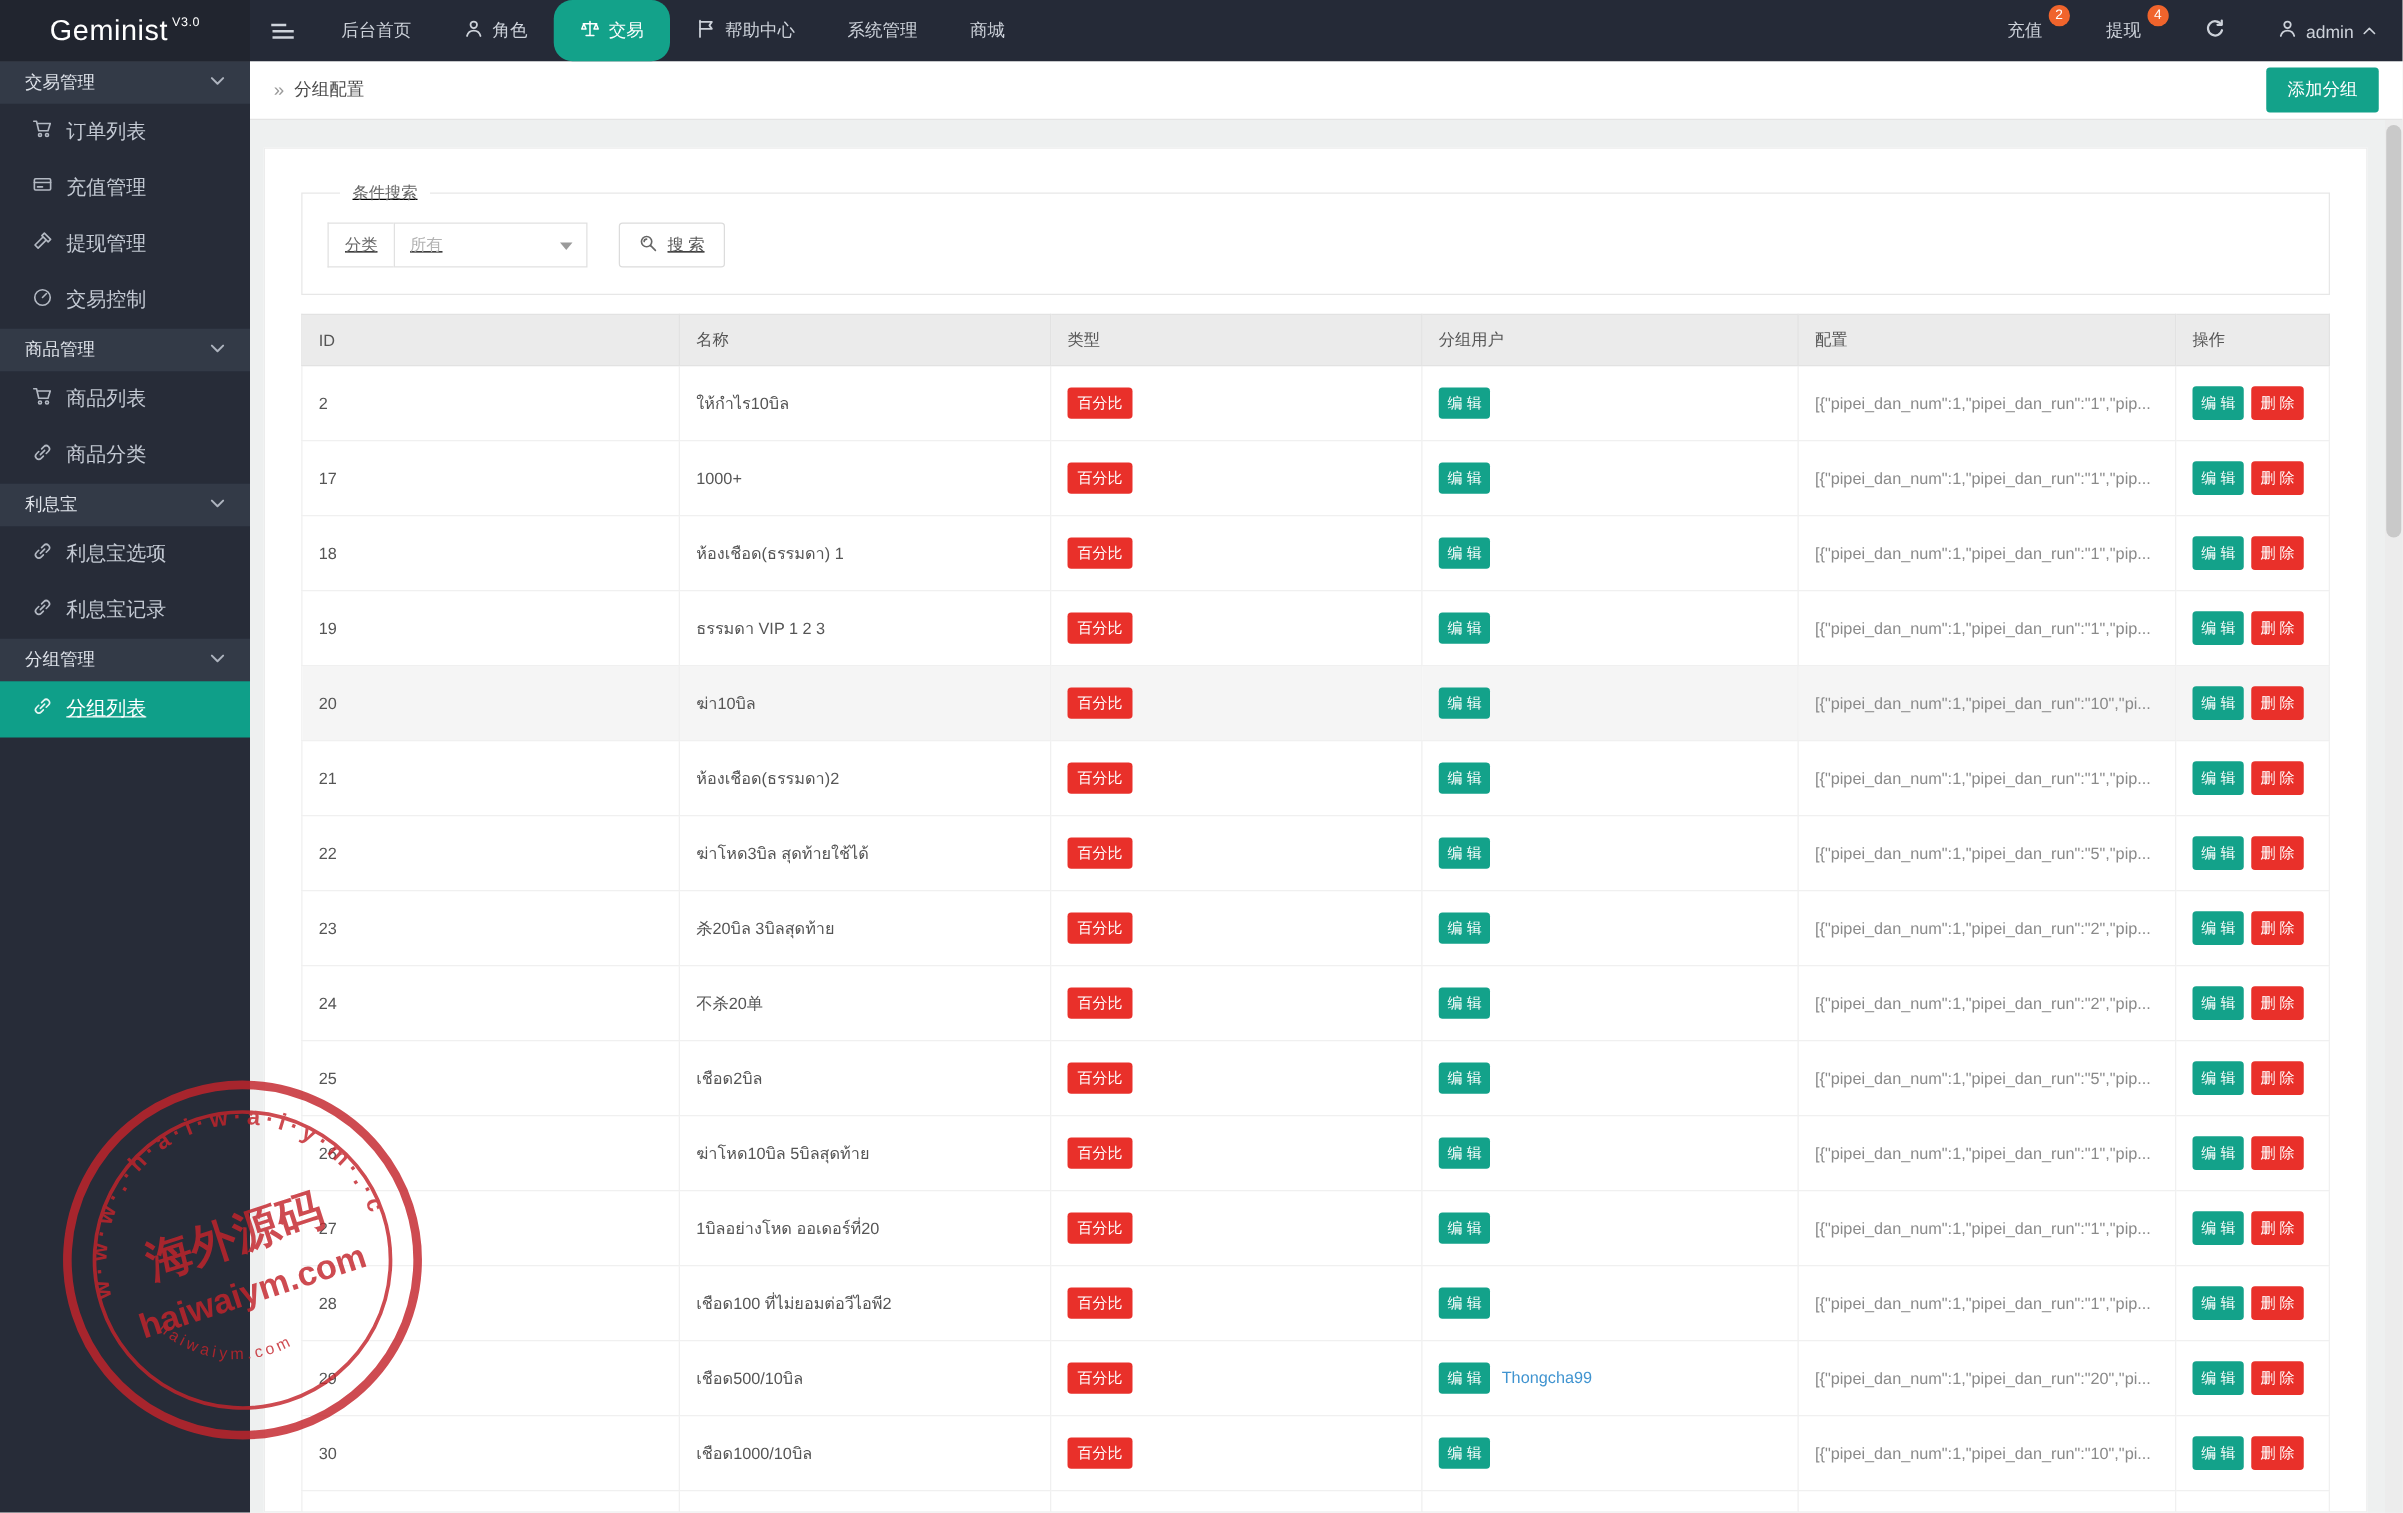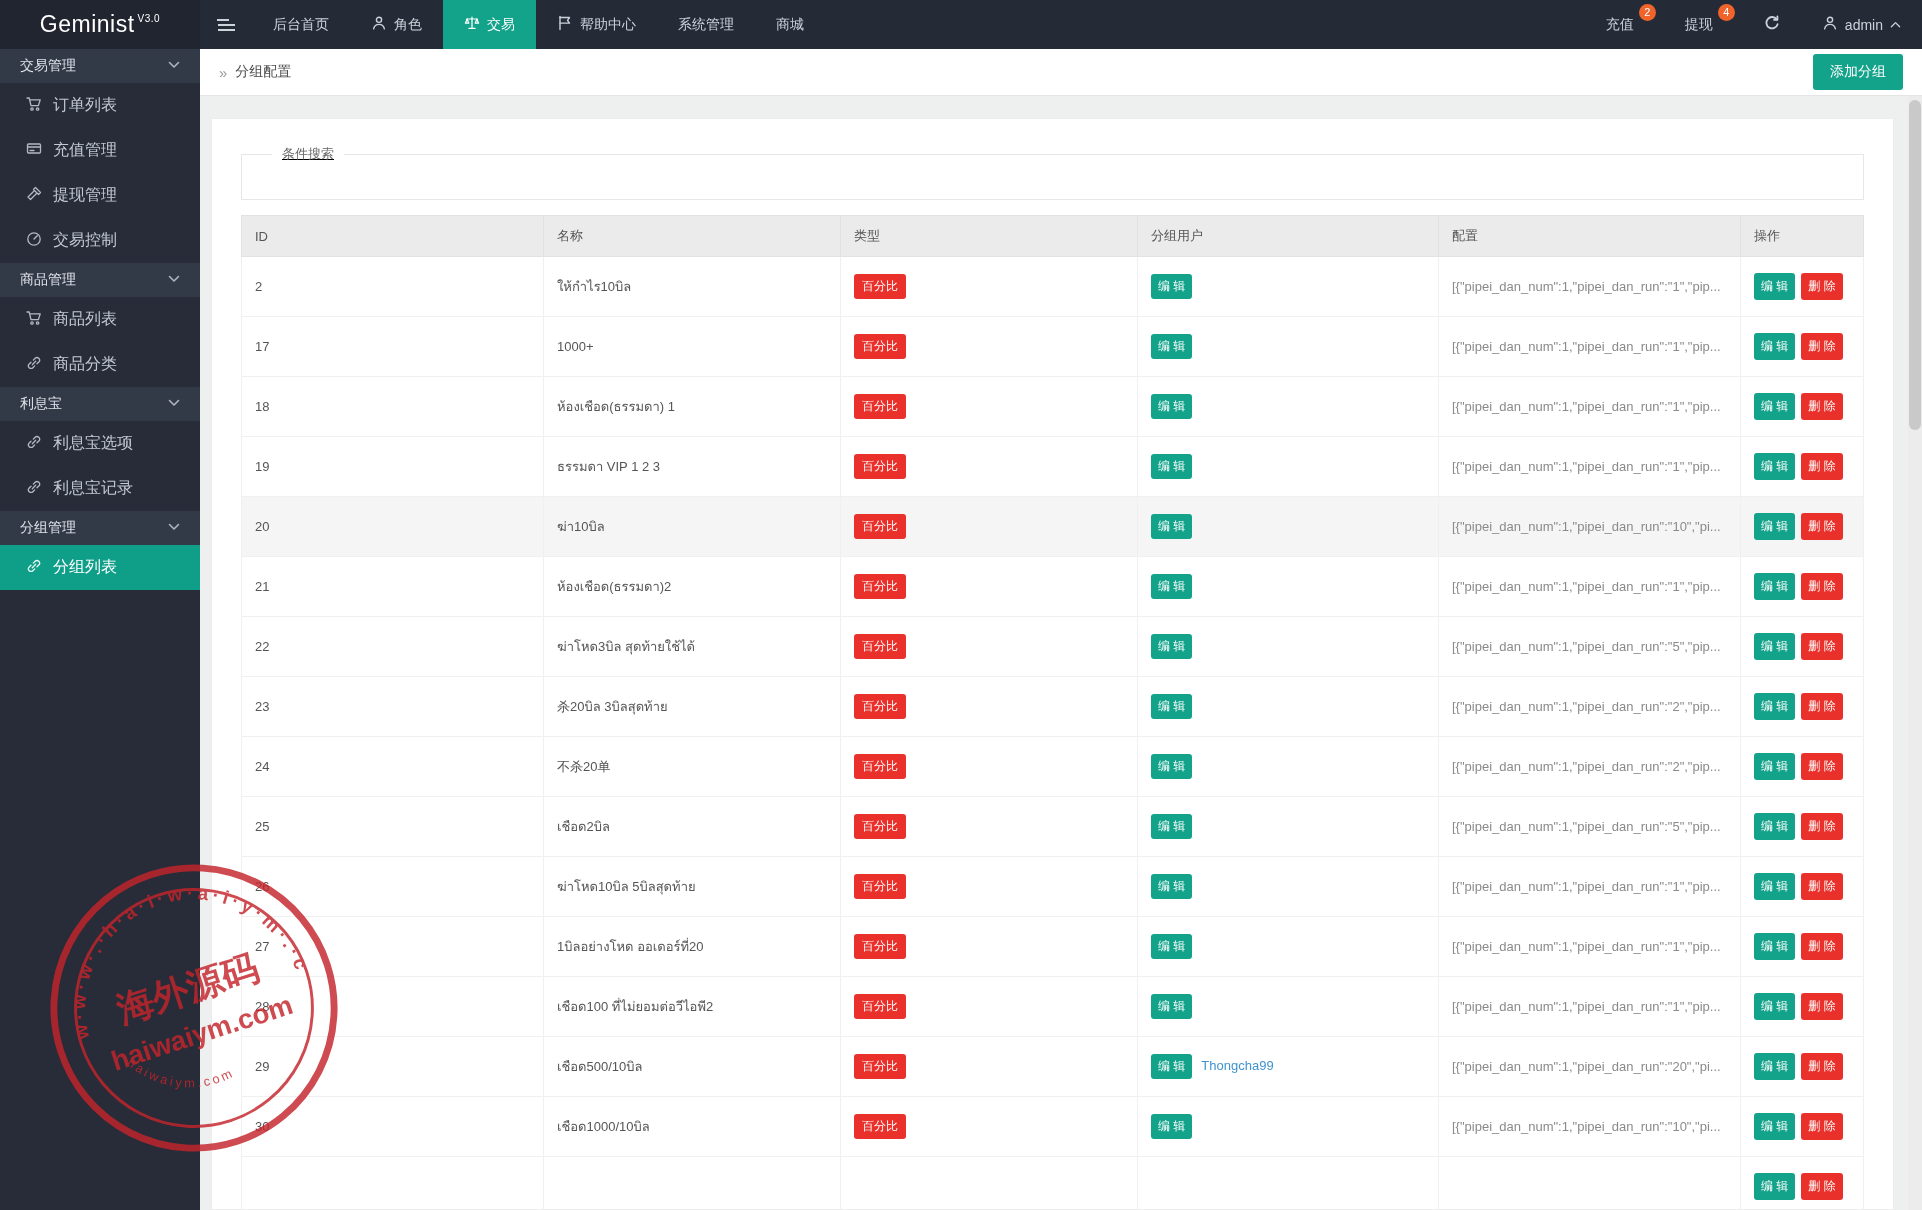--- a/index.html
+++ b/index.html
@@ -15,40 +15,40 @@
   .nav-toggle { width:52px; display:flex; flex-direction:column; gap:3px;
     align-items:center; justify-content:center; cursor:pointer; }
   .nav-toggle i { width:17px; height:2px; background:#cfd4dc; display:block; }
   .nav-toggle i:first-child { width:12px; align-self:flex-start; margin-left:17px; }
   .nav-menu, .nav-right { display:flex; align-items:stretch; }
   .nav-right { margin-left:auto; }
   .nav-item { display:flex; align-items:center; gap:7px; padding:0 21px;
     color:#cdd2da; font-size:14px; cursor:pointer; position:relative; text-decoration:none; }
   .nav-item svg { width:16px; height:16px; stroke:currentColor; fill:none;
     stroke-width:1.4; stroke-linecap:round; stroke-linejoin:round; }
-  .nav-item.active { background:#13a28a; color:#fff; }
+  .nav-item.active { background:#13a28a; color:#fff;border-radius:15px; }
   .badge-item { padding-right:30px; }
   .badge { position:absolute; top:4px; right:8px; min-width:17px; height:17px;
     border-radius:9px; background:#f0642c; color:#fff; font-size:11px;
     line-height:17px; text-align:center; font-style:normal; padding:0 4px; }
   .user-chev svg { width:11px; height:11px; }
 
   
   .sidebar { position:absolute; left:0; top:49px; bottom:0; width:200px;
     background:#272c38; z-index:10; }
   .side-header { height:34px; background:#333a47; color:#dfe3ea; font-size:14px;
     display:flex; align-items:center; justify-content:space-between;
     padding:0 20px; cursor:pointer; }
   .side-header svg { width:12px; height:12px; stroke:#aeb4bf; fill:none;
     stroke-width:1.6; stroke-linecap:round; stroke-linejoin:round; }
   .side-item { height:45px; display:flex; align-items:center; gap:11px;
     padding-left:26px; color:#c3c9d3; font-size:16px; cursor:pointer; }
   .side-item svg { width:16px; height:16px; stroke:currentColor; fill:none;
     stroke-width:1.3; stroke-linecap:round; stroke-linejoin:round; opacity:.9; }
-  .side-item.active { background:#0f9f89; color:#fff; }
+  .side-item.active { background:#0f9f89; color:#fff;text-decoration:underline; }
 
   
   .main { position:absolute; left:200px; top:49px; right:0; bottom:0; background:#eef0f0; }
   .topbar { height:47px; background:#fff; border-bottom:1px solid #e4e4e4;
     display:flex; align-items:center; padding:0 19px; color:#4a4a4a; font-size:14px; }
   .crumb-icon { color:#9a9a9a; margin-right:8px; font-size:15px; }
   .add-btn { margin-left:auto; background:#13a28a; color:#fff; border:none;
     border-radius:3px; padding:9px 17px; font-size:14px; cursor:pointer; }
 
   .card { position:absolute; left:11px; right:28px; top:69px; bottom:0;
@@ -273,20 +273,35 @@
 <div class="main">
   <div class="topbar">
     <span class="crumb-icon">»</span>
     <span>分组配置</span>
     <button class="add-btn">添加分组</button>
   </div>
 
   <div class="card">
     <fieldset class="search">
       <legend>条件搜索</legend>
+      <div class="controls">
+        <span class="ig-addon">分类</span>
+        <span class="ig-select">
+          <span>所有</span>
+          <i class="caret"></i>
+        </span>
+        <button class="search-btn">
+          <span><svg viewBox="0 0 16 16">
+                <circle cx="6.7" cy="6.7" r="4.4"></circle>
+                <path d="M10.2 10.2l4 4"></path>
+                <path d="M4.6 6.7a2.1 2.1 0 0 1 2.1-2.1"></path>
+              </svg></span>
+          <span>搜 索</span>
+        </button>
+      </div>
     </fieldset>
 
     <table class="grid">
       <colgroup>
         <col style="width:302px">
           <col style="width:297px">
           <col style="width:297px">
         <col style="width:301px">
           <col style="width:302px">
           <col>

